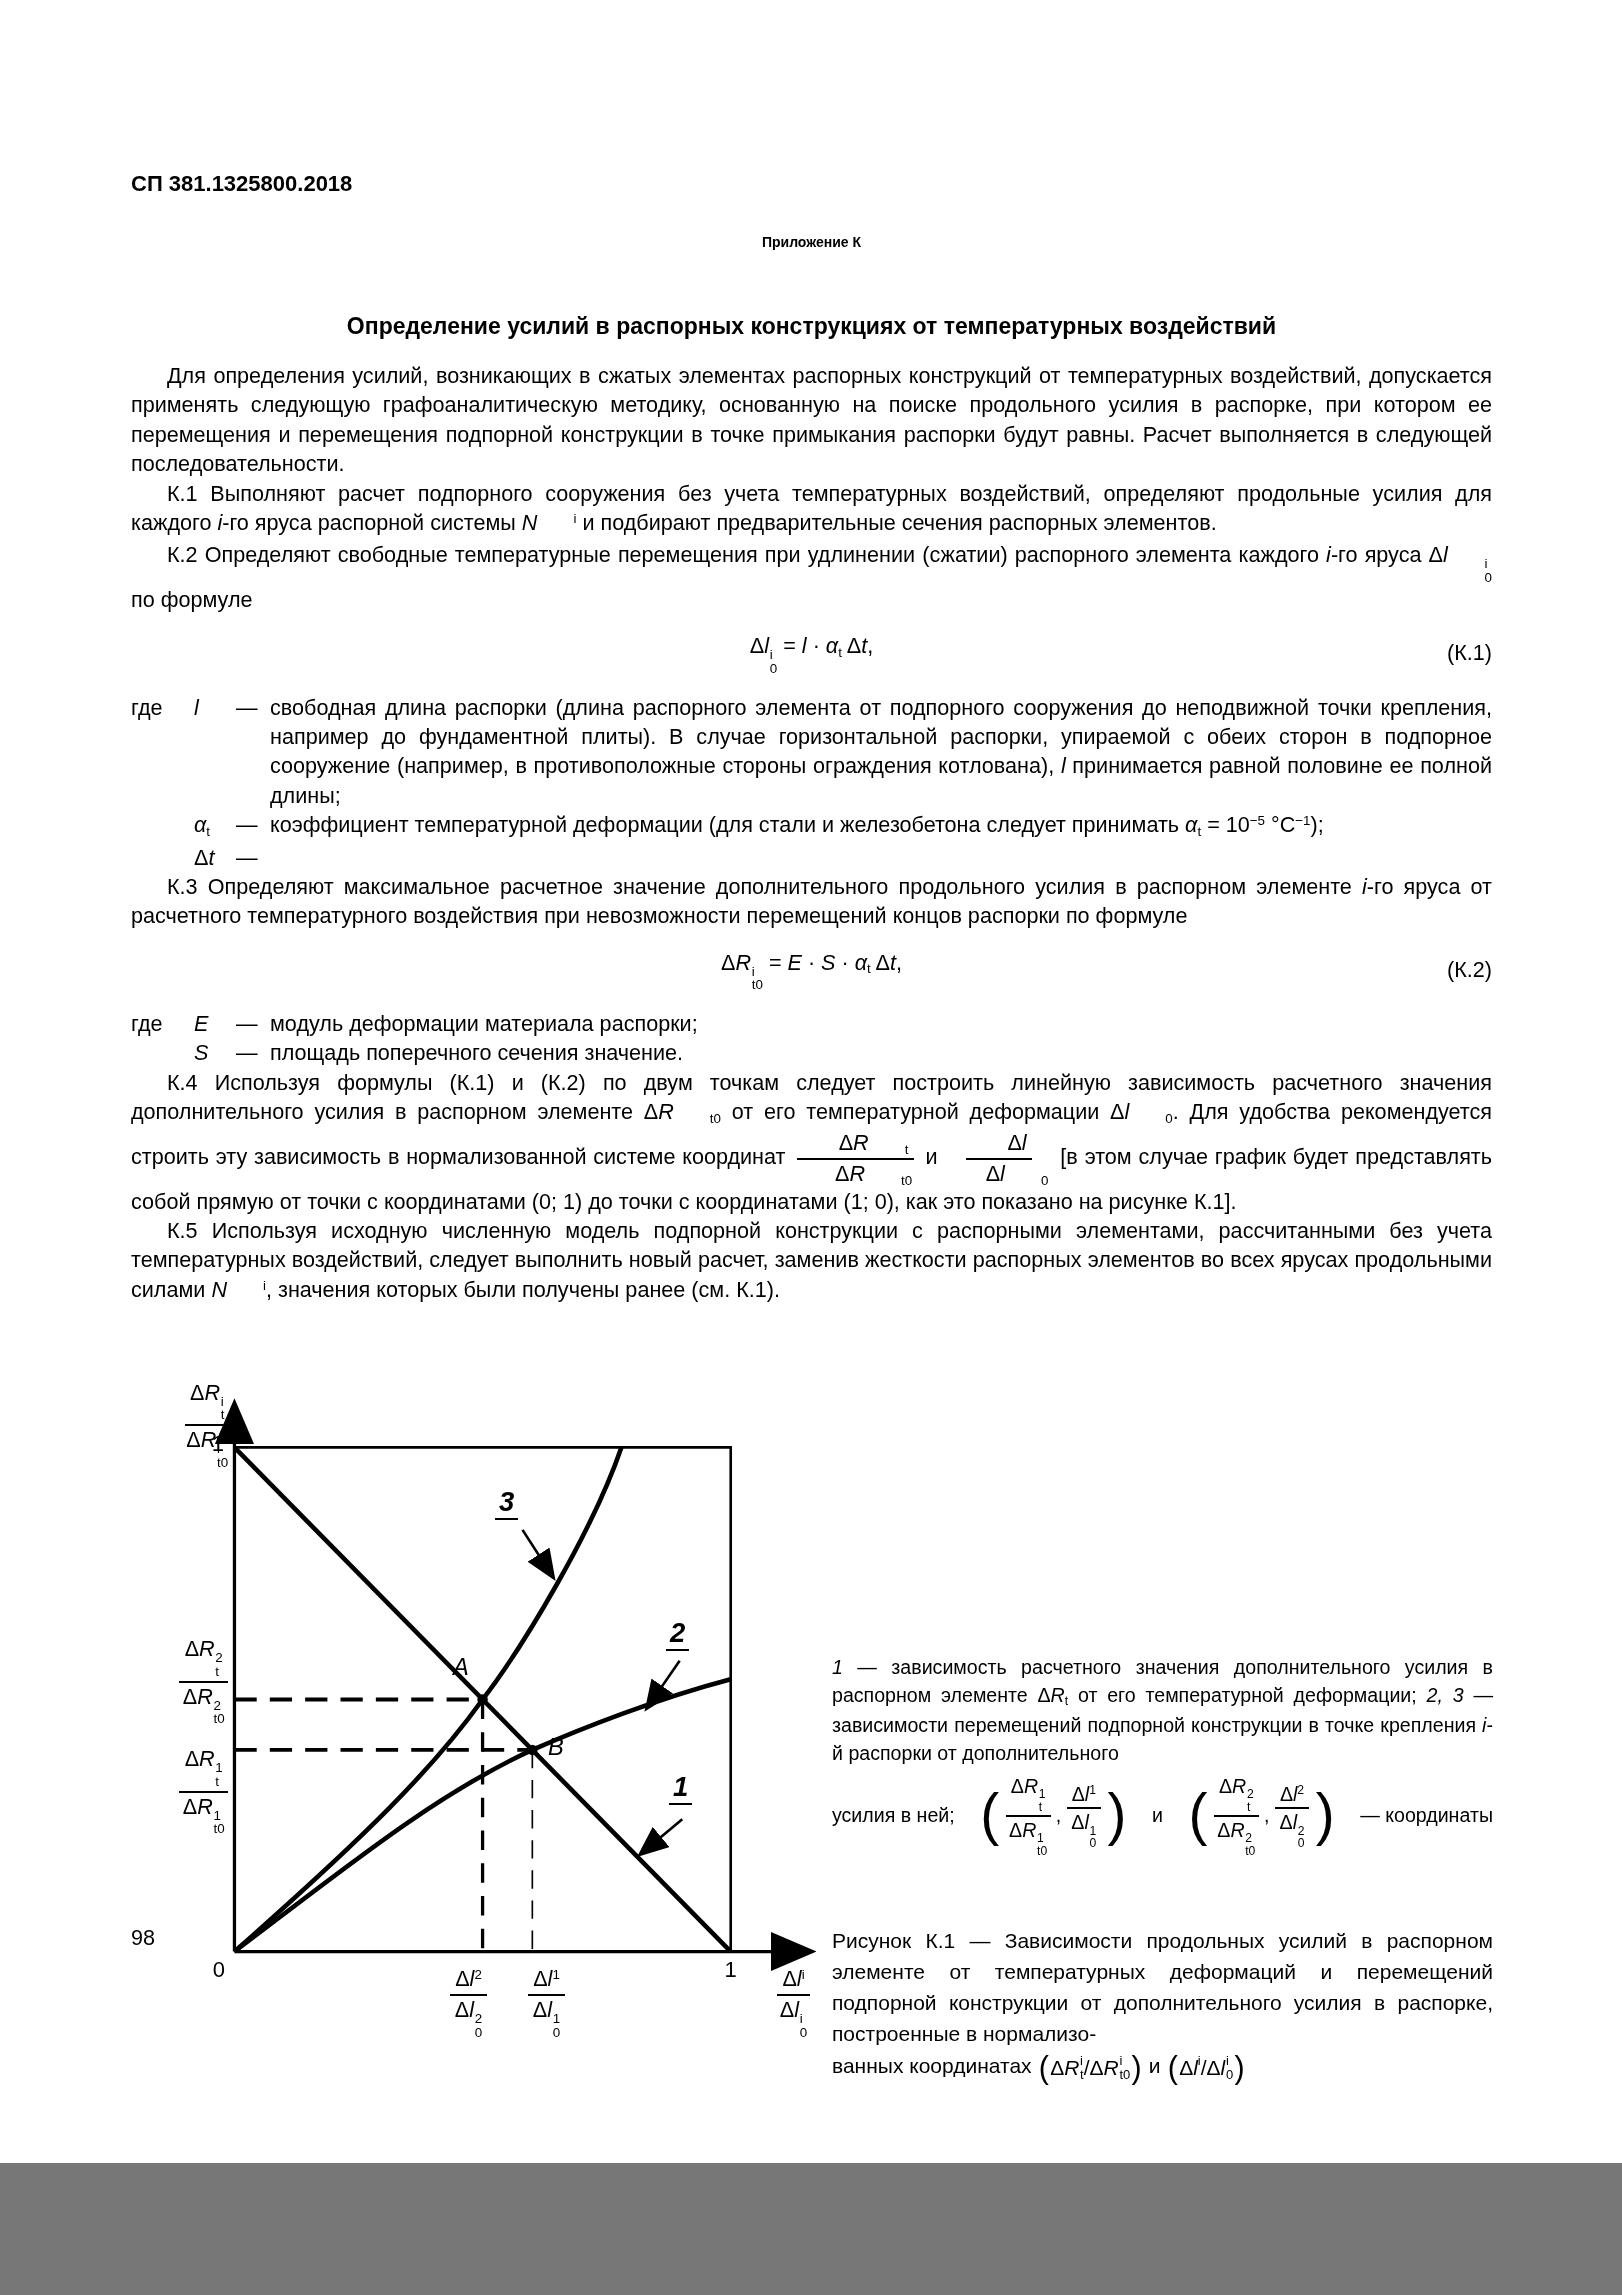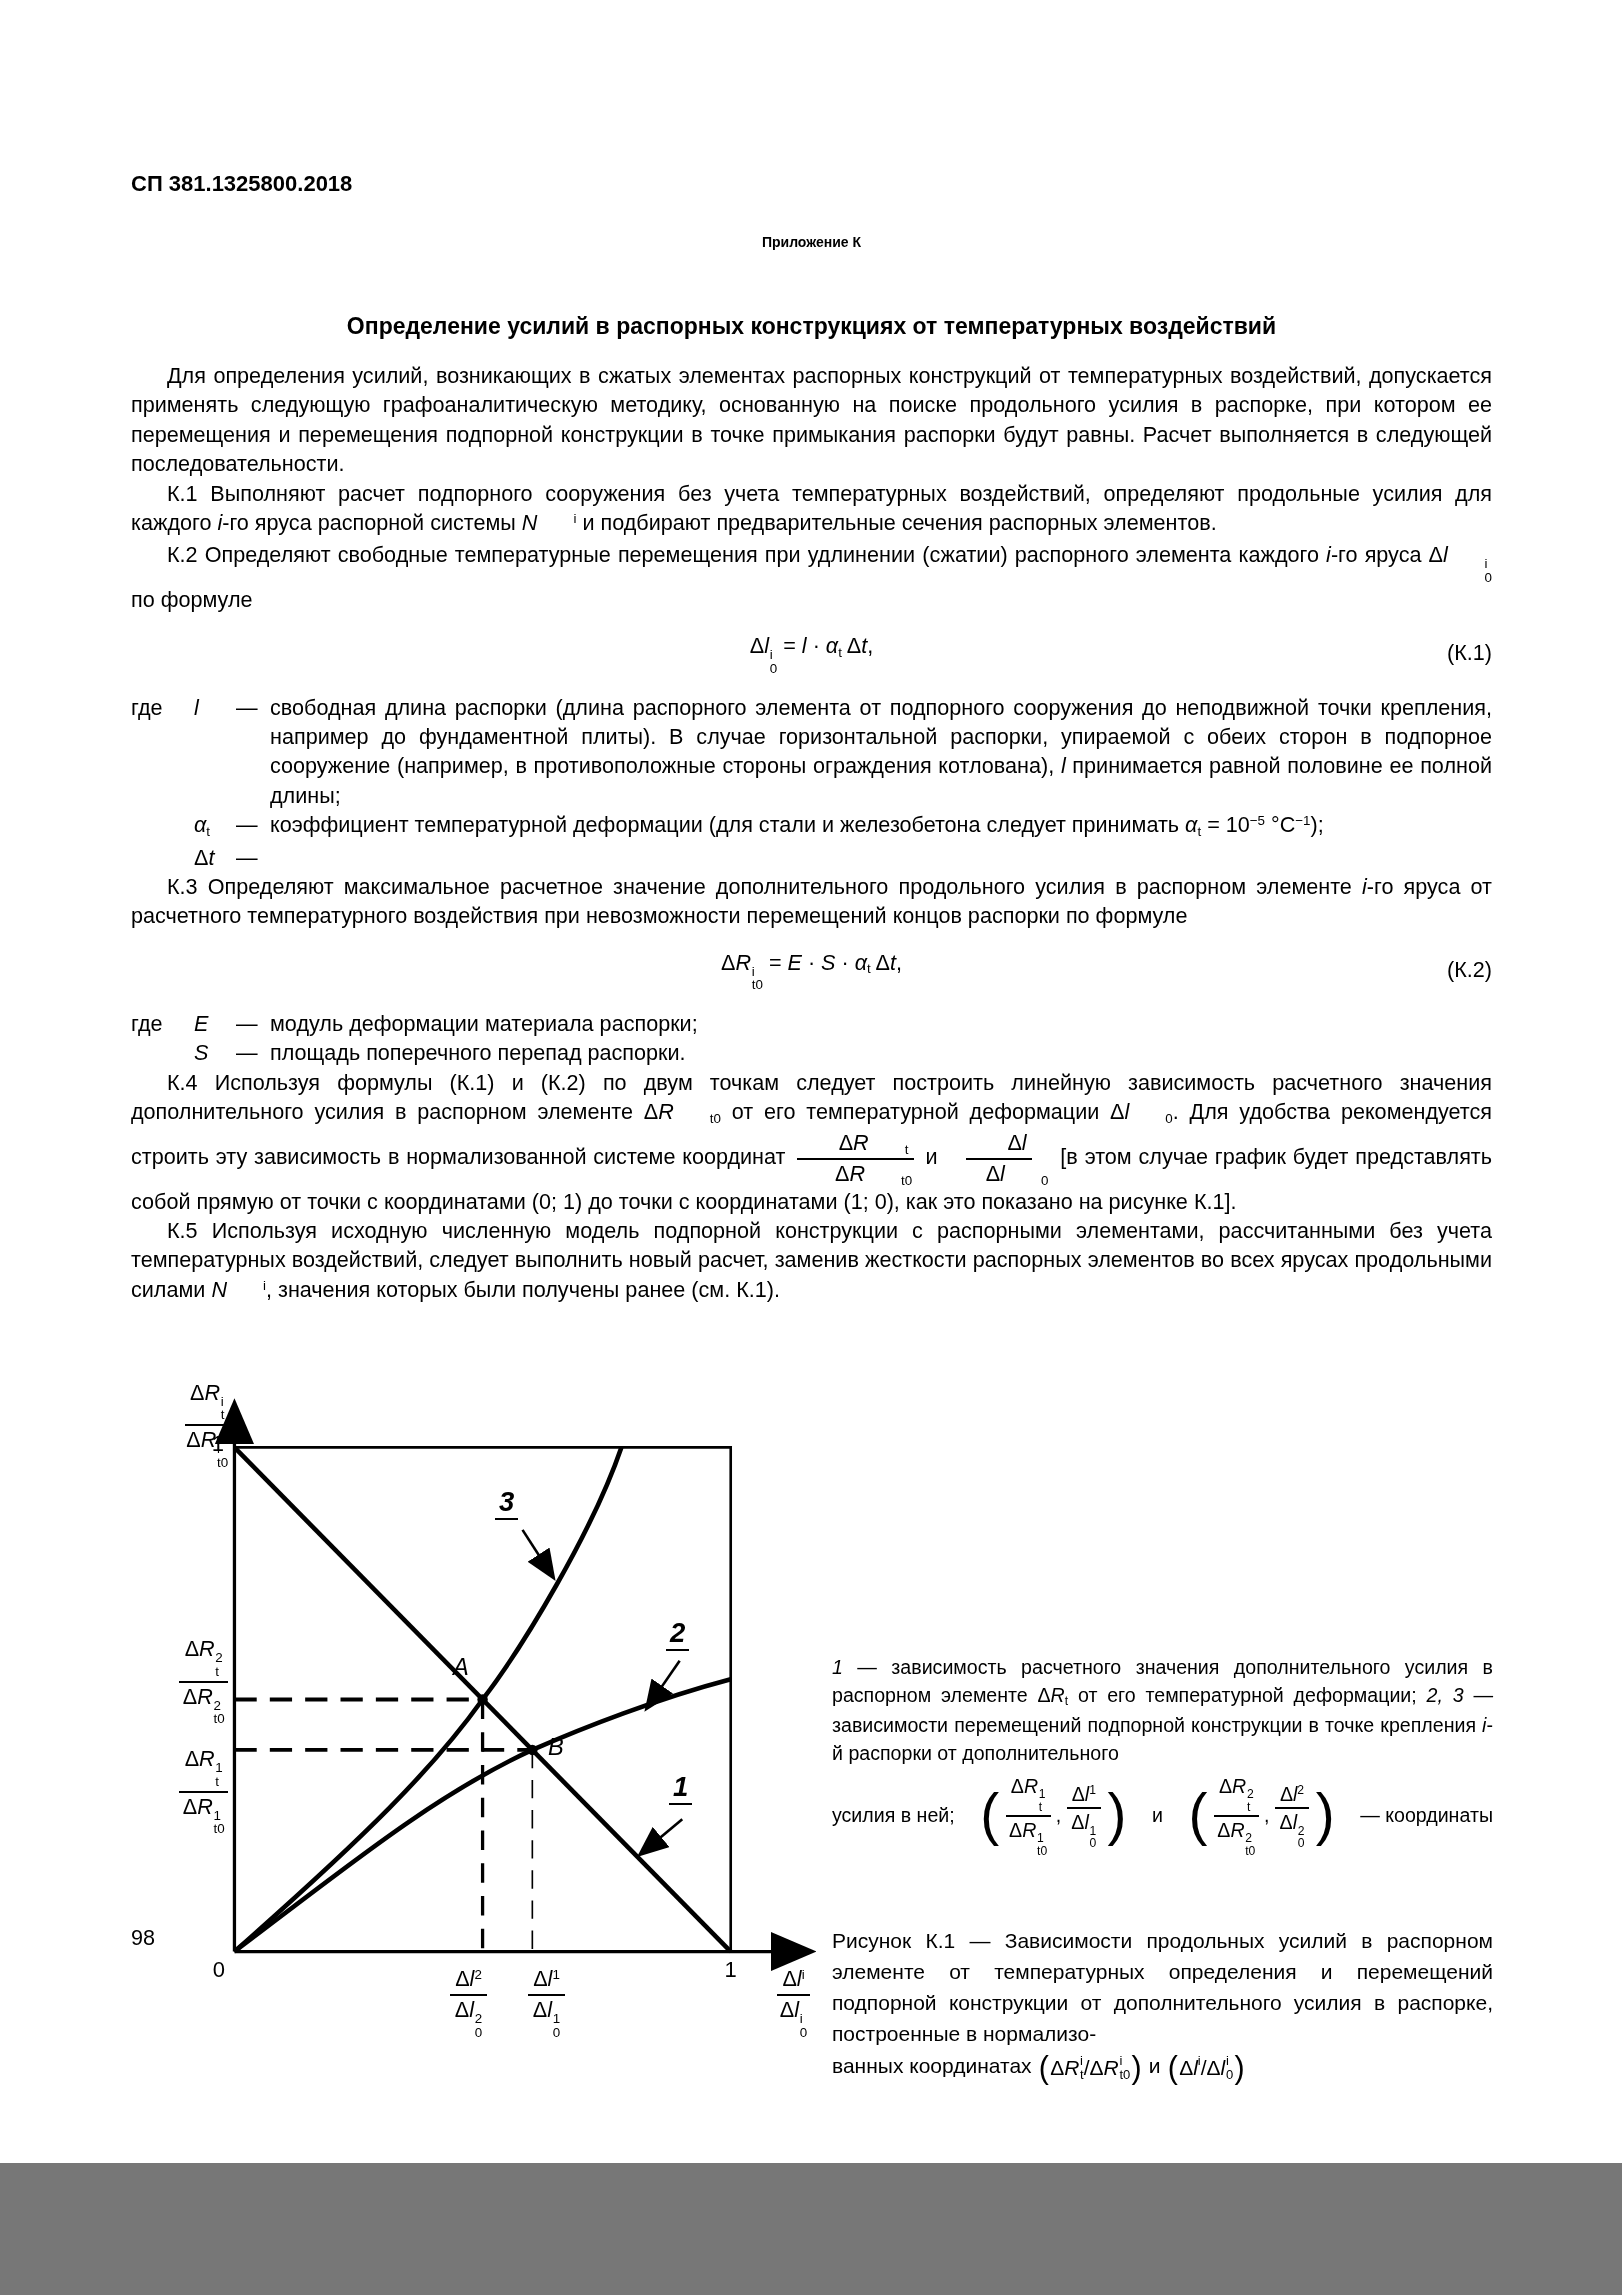--- a/index.html
+++ b/index.html
@@ -104,21 +104,21 @@
     <div class="wrow">
       <span class="wlead">где</span>
       <span class="wterm"><span class="var">E</span></span>
       <span class="wdash">—</span>
       <span class="wtext">модуль деформации материала распорки;</span>
     </div>
     <div class="wrow">
       <span class="wlead"></span>
       <span class="wterm"><span class="var">S</span></span>
       <span class="wdash">—</span>
-      <span class="wtext">площадь поперечного перепад распорки.</span>
+      <span class="wtext">площадь поперечного сечения значение.</span>
     </div>
 
     <p class="para">К.4  Используя формулы (К.1) и (К.2) по двум точкам следует построить линейную зависимость расчетного значения дополнительного усилия в распорном элементе Δ<span class="var">R</span><span class="ssub">t0</span> от его температурной деформации Δ<span class="var">l</span><span class="ssub">0</span>. Для удобства рекомендуется строить эту зависимость в нормализованной системе координат <span class="frac">
           <span class="fn">Δ<span class="var">R</span><span class="ssub">t</span></span>
           <span class="fd">Δ<span class="var">R</span><span class="ssub">t0</span></span>
         </span> и <span class="frac">
           <span class="fn">Δ<span class="var">l</span></span>
           <span class="fd">Δ<span class="var">l</span><span class="ssub">0</span></span>
         </span> [в этом случае график будет представлять собой прямую от точки с координатами (0; 1) до точки с координатами (1; 0), как это показано на рисунке К.1].</p>
     <p class="para">К.5  Используя исходную численную модель подпорной конструкции с распорными элементами, рассчитанными без учета температурных воздействий, следует выполнить новый расчет, заменив жесткости распорных элементов во всех ярусах продольными силами <span class="var">N</span><span class="ssup">i</span>, значения которых были получены ранее (см. К.1).</p>
@@ -261,21 +261,21 @@
           </span>, <span class="frac">
             <span class="fn">Δ<span class="var">l</span><span class="ssup">2</span></span>
             <span class="fd">Δ<span class="var">l</span><span class="supsub">
                 <span>2</span>
                 <span>0</span>
               </span></span>
           </span><span class="bigp">)</span></span> — координаты</div>
   </div>
 
   <div class="right-col caption" style="top:1925px;">
-    <div class="caption-just">Рисунок К.1 — Зависимости продольных усилий в рас­порном элементе от температурных определения и перемещений подпорной конструкции от дополнитель­ного усилия в распорке, построенные в нормализо-</div>
+    <div class="caption-just">Рисунок К.1 — Зависимости продольных усилий в рас­порном элементе от температурных деформаций и перемещений подпорной конструкции от дополнитель­ного усилия в распорке, построенные в нормализо-</div>
     <div class="caption-last">ванных координатах <span class="pgroup"><span class="bigp">(</span>Δ<span class="var">R</span><span class="supsub">
             <span>i</span>
             <span>t</span>
           </span>/Δ<span class="var">R</span><span class="supsub">
             <span>i</span>
             <span>t0</span>
           </span><span class="bigp">)</span></span> и <span class="pgroup"><span class="bigp">(</span>Δ<span class="var">l</span><span class="ssup">i</span>/Δ<span class="var">l</span><span class="supsub">
             <span>i</span>
             <span>0</span>
           </span><span class="bigp">)</span></span></div>

